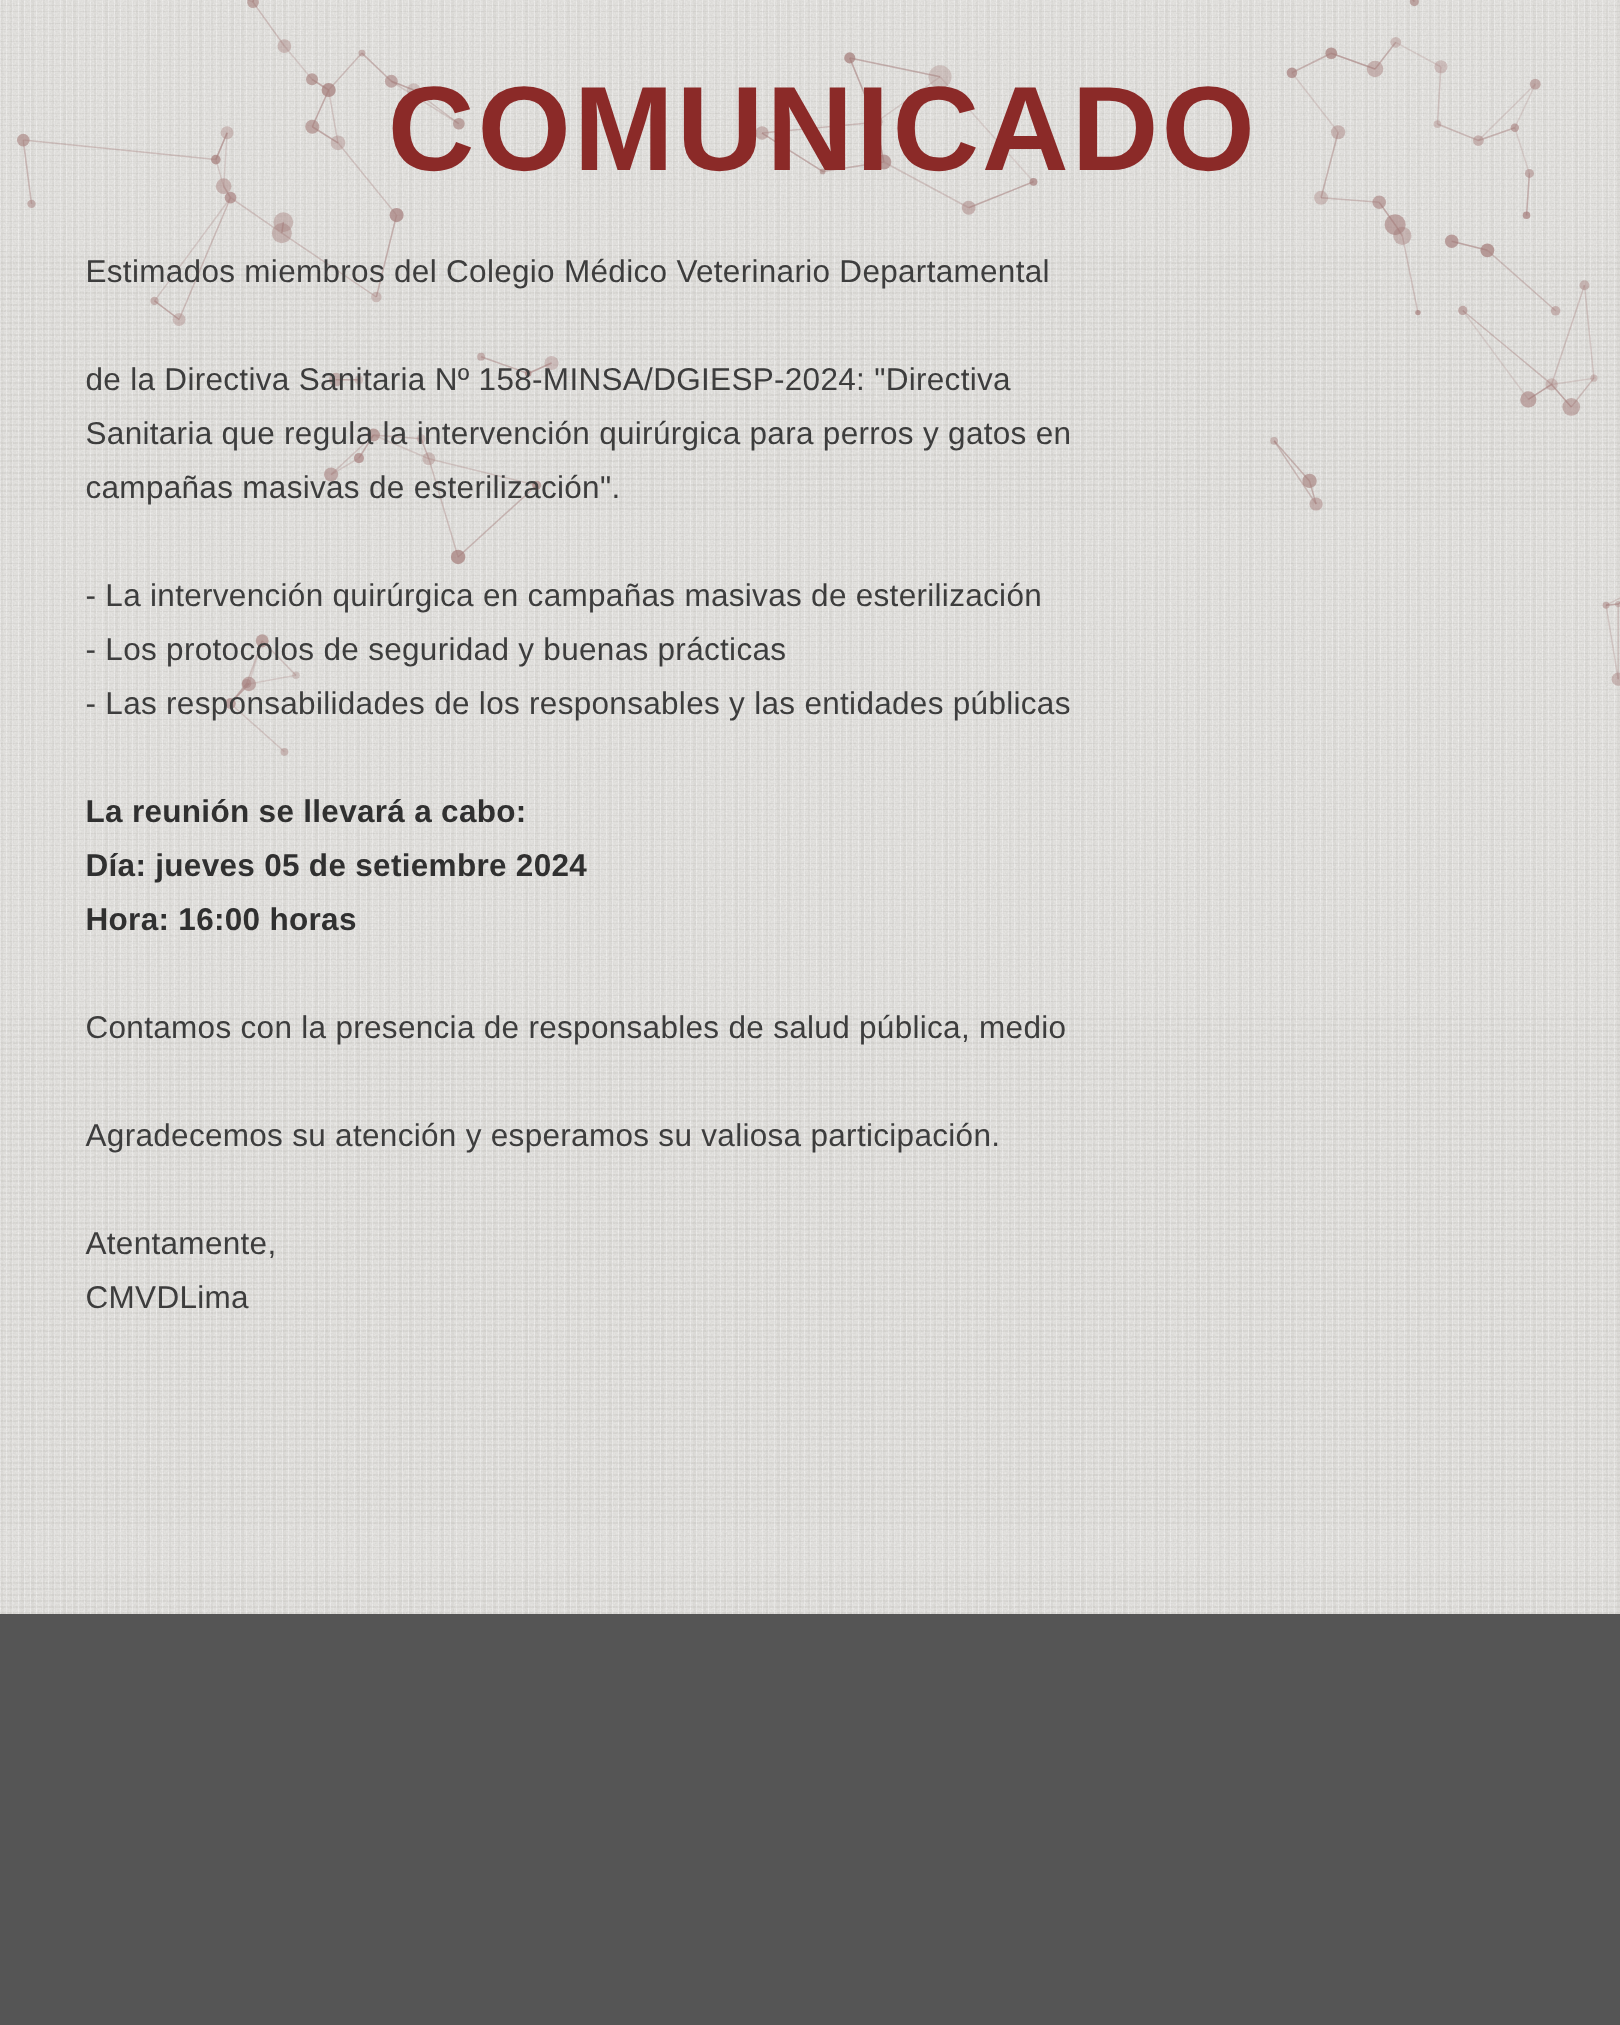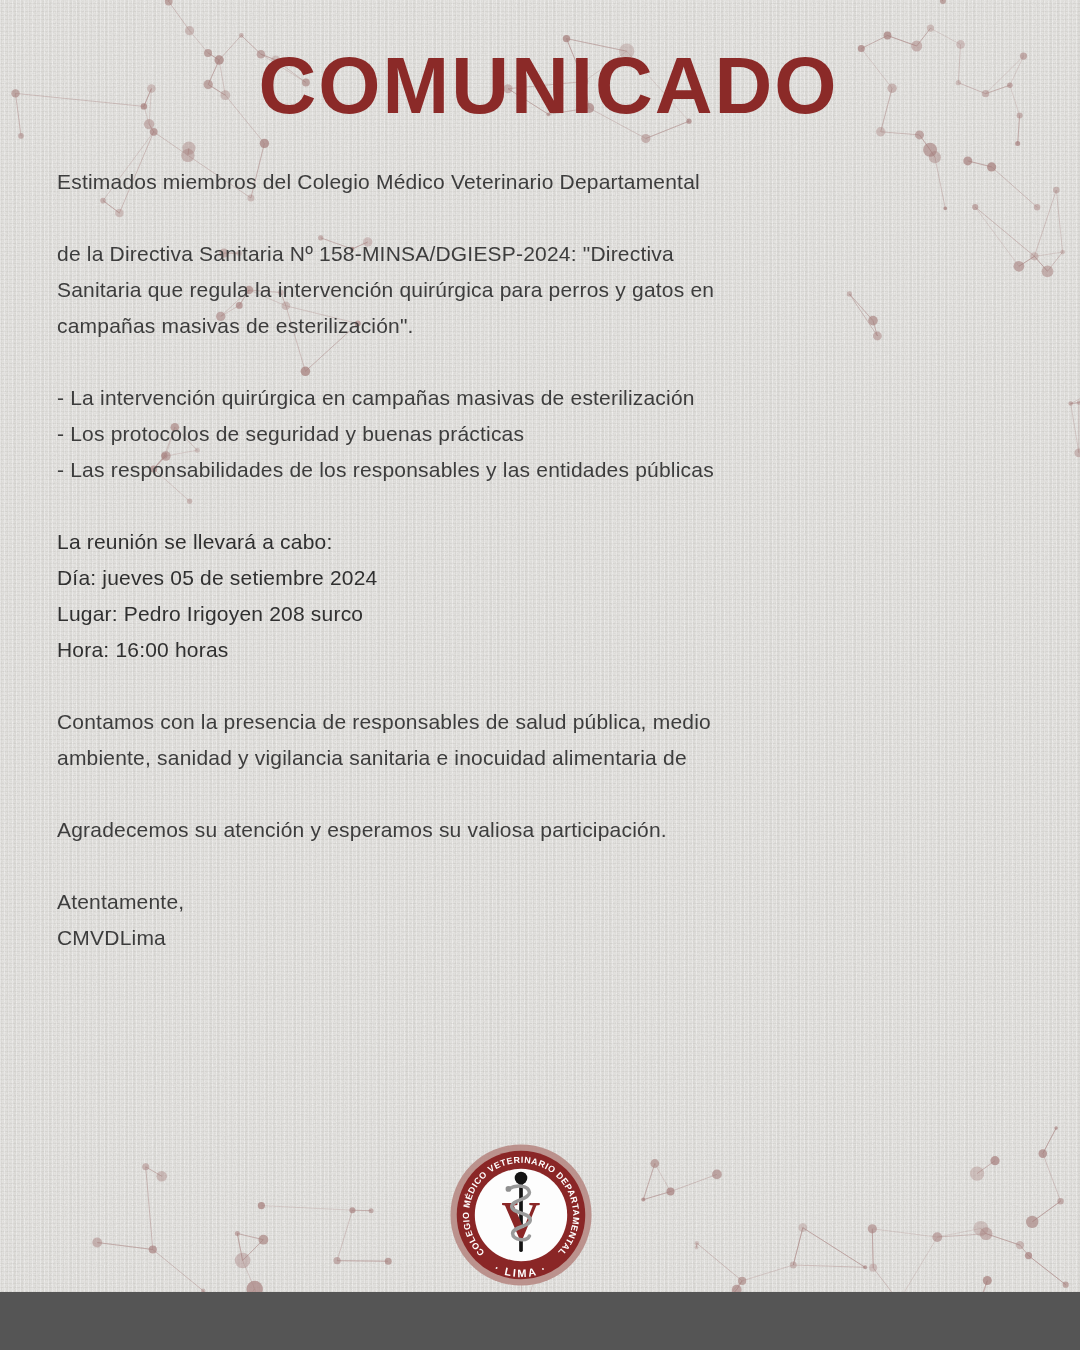--- a/index.html
+++ b/index.html
@@ -1,18 +1,18 @@
 <!DOCTYPE html>
 <html lang="es"><head>
 <meta charset="utf-8">
 <style>
   html,body{margin:0;padding:0;background:#555;}
   .page{
     position:relative;
-    width:1080px;height:1292px;
+    width:1080px;height:1076px;
     margin:0 auto;
     overflow:hidden;
     font-family:"Liberation Sans","DejaVu Sans",sans-serif;
     background:
       repeating-linear-gradient(90deg, rgba(255,255,255,.45) 0 1px, rgba(255,255,255,0) 1px 4px),
       repeating-linear-gradient(0deg, rgba(182,179,173,.20) 0 1px, rgba(255,255,255,0) 1px 4px),
       repeating-linear-gradient(90deg, rgba(182,179,173,.12) 0 2px, rgba(255,255,255,0) 2px 7px),
       #e9e8e5;
   }
   svg.bg{position:absolute;inset:0;z-index:0;}
@@ -28,21 +28,21 @@
     font-weight:700;
     letter-spacing:2px;
     color:#8b2a28;
   }
   .para{margin:0 0 36px 0;}
   .para .line{
     font-size:21px;line-height:36px;
     letter-spacing:.2px;
     white-space:nowrap;
   }
-  .para.bold .line{font-weight:400;color:#303030;}
+  .para.bold .line{font-weight:700;color:#303030;}
   
   .logo-wrap{
     position:absolute;z-index:1;
     left:437px;top:1131px;width:168px;height:168px;
   }
   .logo-wrap svg{width:100%;height:100%;}
   .logo-outer{fill:#bb928d;}
   .logo-ring{fill:#8a2626;}
   .logo-inner{fill:#fdfdfd;}
   .ringtext{fill:#ffffff;font-weight:700;font-family:"Liberation Sans",sans-serif;}
@@ -497,26 +497,24 @@
         <div class="line">campañas masivas de esterilización".</div>
       </section>
     <section class="para">
         <div class="line">- La intervención quirúrgica en campañas masivas de esterilización</div>
         <div class="line">- Los protocolos de seguridad y buenas prácticas</div>
         <div class="line">- Las responsabilidades de los responsables y las entidades públicas</div>
       </section>
     <section class="para bold">
         <div class="line">La reunión se llevará a cabo:</div>
         <div class="line">Día: jueves 05 de setiembre 2024</div>
-        <div class="line">Lugar: Pedro Irigoyen 208 surco</div>
         <div class="line">Hora: 16:00 horas</div>
       </section>
     <section class="para">
         <div class="line">Contamos con la presencia de responsables de salud pública, medio</div>
-        <div class="line">ambiente, sanidad y vigilancia sanitaria e inocuidad alimentaria de</div>
       </section>
     <section class="para">
         <div class="line">Agradecemos su atención y esperamos su valiosa participación.</div>
       </section>
     <section class="para closing">
         <div class="line">Atentamente,</div>
         <div class="line">CMVDLima</div>
       </section>
   </div>
 

